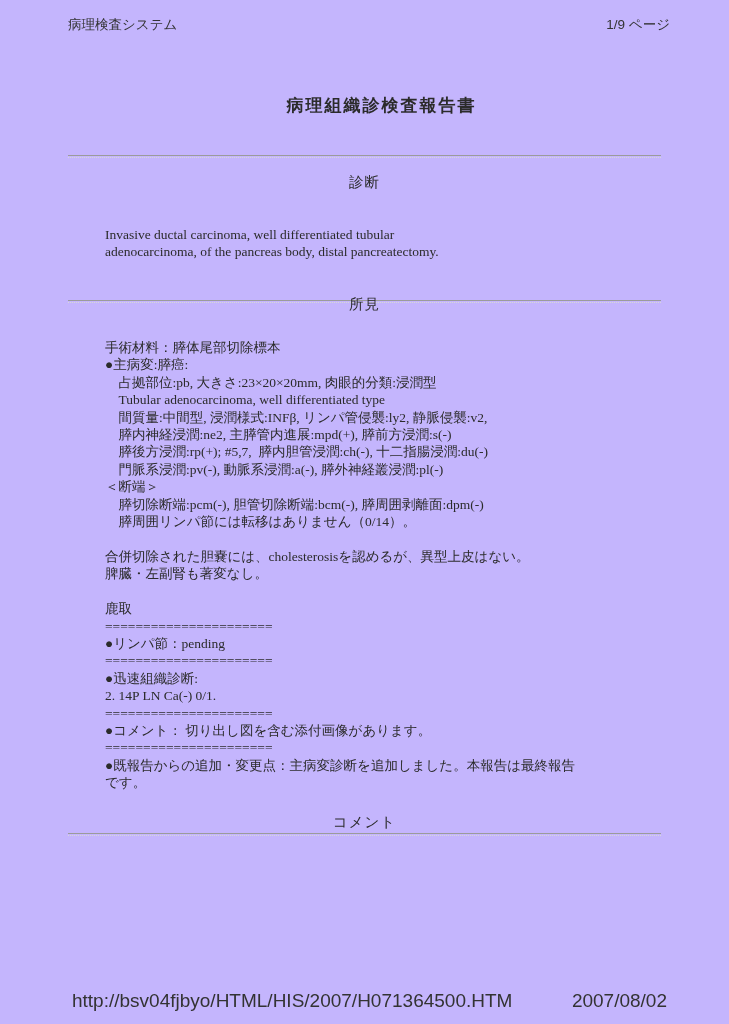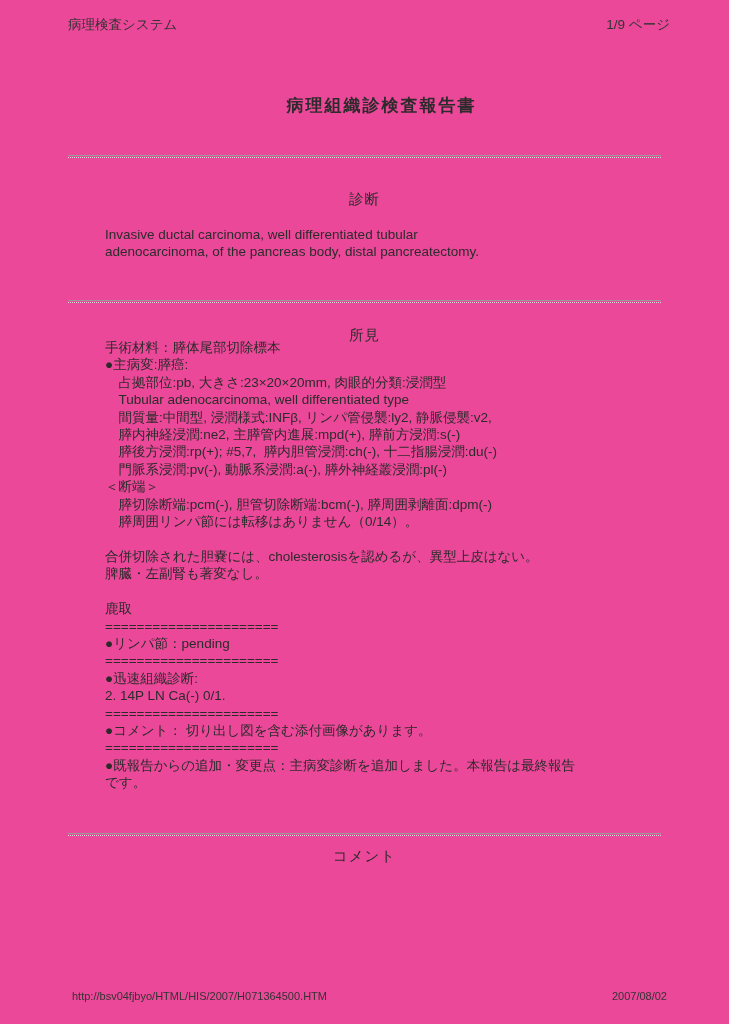--- a/index.html
+++ b/index.html
@@ -5,21 +5,21 @@
   html, body {
     margin: 0;
     padding: 0;
     background: #ffffff;
   }
   .page {
     position: relative;
     width: 729px;
     height: 1024px;
     margin: 0 auto;
-    background: #ec4899;
+    background: #c4b5fd;
     color: #2b2b2b;
     font-family: "DejaVu Sans Mono", monospace;
     overflow: hidden;
   }
   .header-row {
     position: absolute;
     top: 16px;
     left: 68px;
     right: 59px;
     display: flex;
@@ -56,45 +56,45 @@
   .section-heading {
     position: absolute;
     left: 0;
     width: 100%;
     text-align: center;
     font-family: "Liberation Sans", sans-serif;
     font-size: 14.5px;
     letter-spacing: 1px;
     color: #2b2b2b;
   }
-  .heading-diagnosis { top: 190px; }
-  .heading-findings  { top: 326px; }
-  .heading-comment   { top: 847px; }
+  .heading-diagnosis { top: 173px; }
+  .heading-findings  { top: 295px; }
+  .heading-comment   { top: 813px; }
   .mono-block {
     position: absolute;
     left: 105px;
     right: 40px;
-    font-family: Liberation Sans, sans-serif;
+    font-family: Liberation Serif, serif;
     font-size: 13.5px;
     line-height: 17.4px;
     white-space: pre-wrap;
     color: #2b2b2b;
   }
   .diagnosis-block { top: 226px; }
   .findings-block  { top: 339px; }
   .footer-row {
     position: absolute;
     top: 990px;
     left: 72px;
     right: 62px;
     display: flex;
     justify-content: space-between;
     align-items: center;
     font-family: "Liberation Sans", sans-serif;
-    font-size: 11px;
+    font-size: 19px;
     color: #333333;
   }
 </style>
 </head>
 <body>
 
 <div class="page">
 
   <div class="header-row">
     <span>病理検査システム</span>

